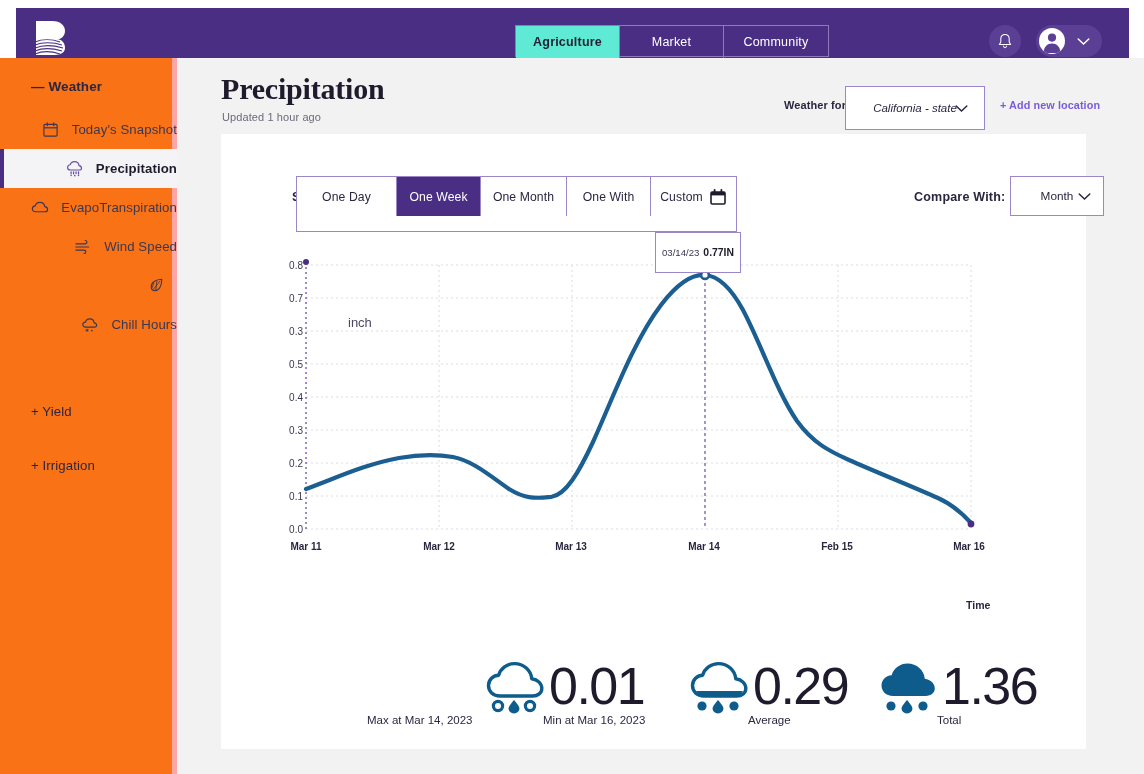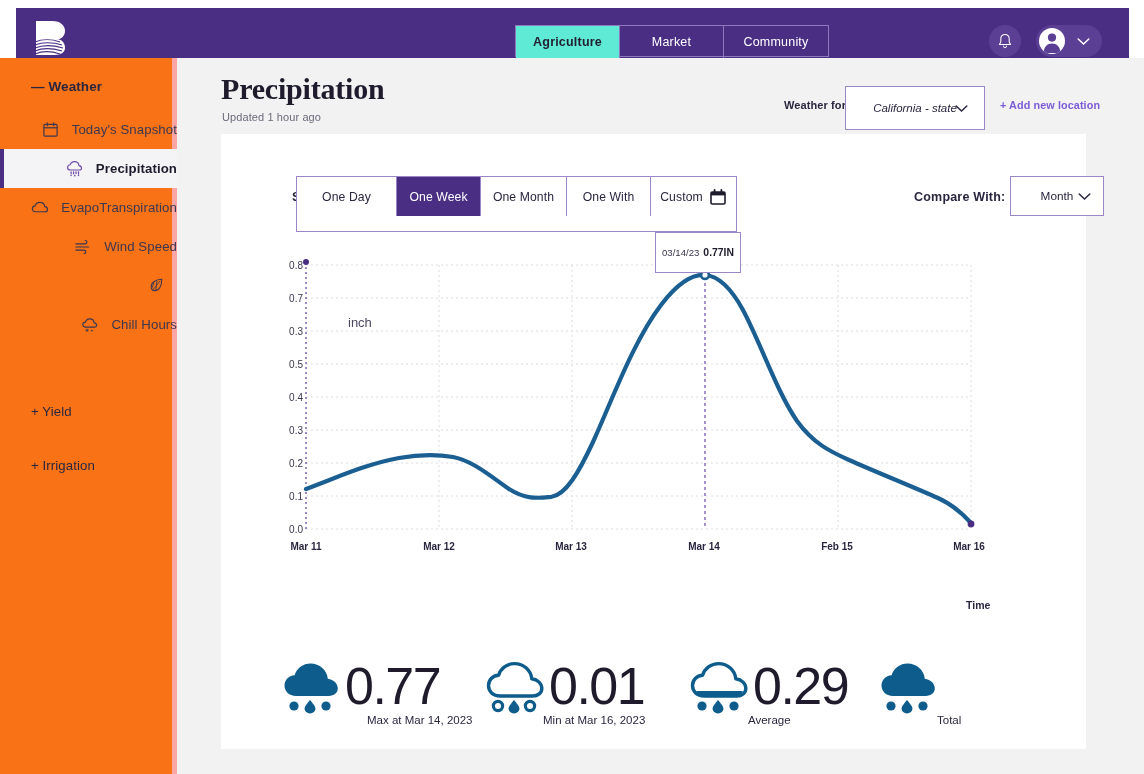--- a/index.html
+++ b/index.html
@@ -423,33 +423,20 @@
         </svg>
 
         <div class="tooltip">
           <span class="d">03/14/23</span>
           <span class="v">0.77IN</span>
         </div>
       </div>
 
       <div class="stats">
 
-        <div class="stat" style="left:58px;">
-          <div class="icon-col">
-            <svg width="64" height="64" viewBox="0 0 64 64">
-              <path d="M17 37 C10 37 5.5 32.4 5.5 26.6 C5.5 21 9.6 16.6 15.6 16.2 C17.6 9.4 24 4.6 31.6 4.6 C40.6 4.6 48 11.2 48.8 19.8 C54.8 20.6 58.8 24.6 58.8 29.6 C58.8 33.8 55 37 49.8 37 Z" fill="#0d5c8c"></path>
-              <circle cx="15" cy="47" r="4.6" fill="#0d5c8c"></circle>
-              <path d="M31 41 C34.8 45.6 36.4 47.6 36.4 49.6 C36.4 52.4 34 54.4 31 54.4 C28 54.4 25.6 52.4 25.6 49.6 C25.6 47.6 27.2 45.6 31 41 Z" fill="#0d5c8c"></path>
-              <circle cx="47" cy="47" r="4.6" fill="#0d5c8c"></circle>
-            </svg>
-          </div>
-          <div class="txt-col">
-            <div class="num">0.77</div>
-          </div>
-        </div>
         <div class="stat-cap-abs" style="left:125px; top:55px;padding-left:21px;">Max at Mar 14, 2023</div>
 
         <div class="stat" style="left:262px;">
           <div class="icon-col">
             <svg width="64" height="64" viewBox="0 0 64 64">
               <path d="M17 37 C10 37 5.5 32.4 5.5 26.6 C5.5 21 9.6 16.6 15.6 16.2 C17.6 9.4 24 4.6 31.6 4.6 C40.6 4.6 48 11.2 48.8 19.8 C54.8 20.6 58.8 24.6 58.8 29.6 C58.8 33.8 55 37 49.8 37 Z" fill="none" stroke="#0d5c8c" stroke-width="3.4" stroke-linejoin="round"></path>
               <circle cx="15" cy="47" r="4.6" fill="none" stroke="#0d5c8c" stroke-width="3.2"></circle>
               <path d="M31 41 C34.8 45.6 36.4 47.6 36.4 49.6 C36.4 52.4 34 54.4 31 54.4 C28 54.4 25.6 52.4 25.6 49.6 C25.6 47.6 27.2 45.6 31 41 Z" fill="#0d5c8c"></path>
               <circle cx="47" cy="47" r="4.6" fill="none" stroke="#0d5c8c" stroke-width="3.2"></circle>
             </svg>
@@ -478,19 +465,22 @@
 
         <div class="stat" style="left:655px;">
           <div class="icon-col">
             <svg width="64" height="64" viewBox="0 0 64 64">
               <path d="M17 37 C10 37 5.5 32.4 5.5 26.6 C5.5 21 9.6 16.6 15.6 16.2 C17.6 9.4 24 4.6 31.6 4.6 C40.6 4.6 48 11.2 48.8 19.8 C54.8 20.6 58.8 24.6 58.8 29.6 C58.8 33.8 55 37 49.8 37 Z" fill="#0d5c8c"></path>
               <circle cx="15" cy="47" r="4.6" fill="#0d5c8c"></circle>
               <path d="M31 41 C34.8 45.6 36.4 47.6 36.4 49.6 C36.4 52.4 34 54.4 31 54.4 C28 54.4 25.6 52.4 25.6 49.6 C25.6 47.6 27.2 45.6 31 41 Z" fill="#0d5c8c"></path>
               <circle cx="47" cy="47" r="4.6" fill="#0d5c8c"></circle>
             </svg>
           </div>
+          <div class="txt-col">
+            <div class="num">1.36</div>
+          </div>
         </div>
         <div class="stat-cap-abs" style="left:716px; top:55px;">Total</div>
 
       </div>
     </div>
   </div>
 </div>
 
 </body></html>

